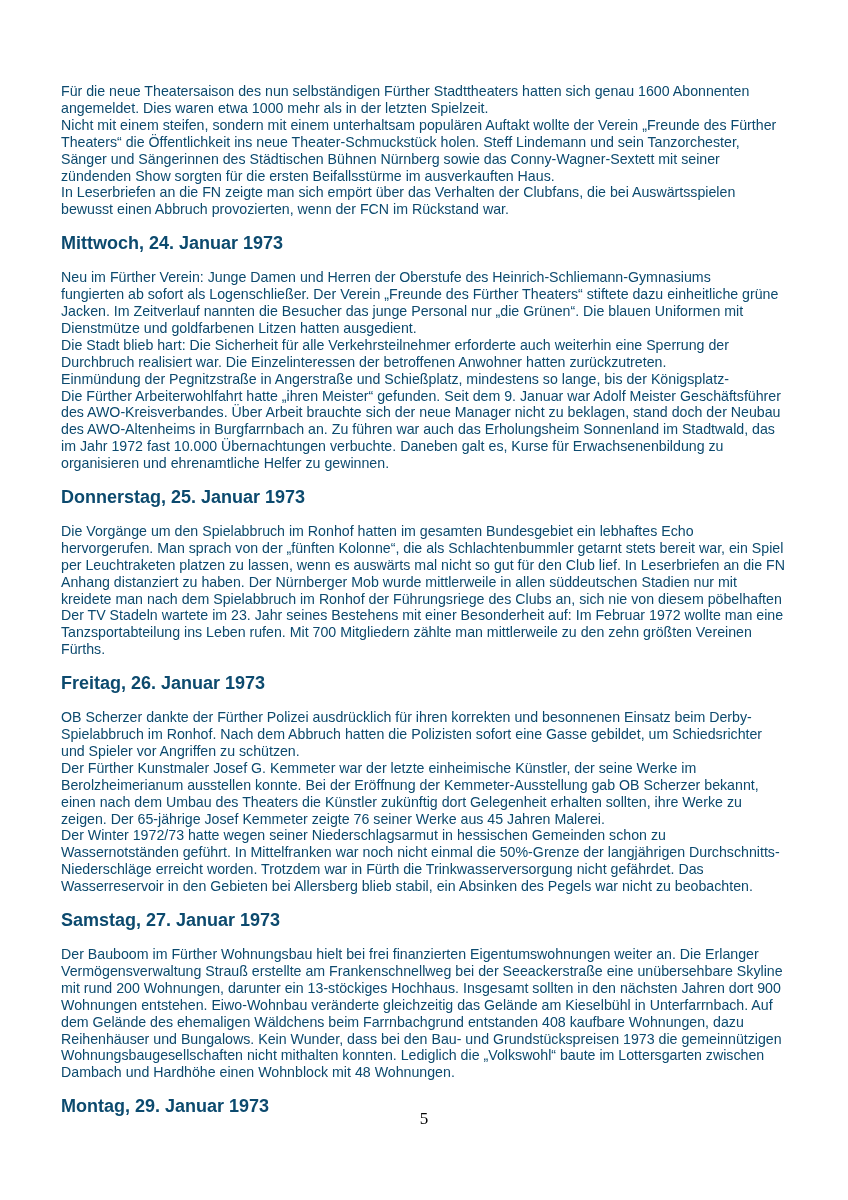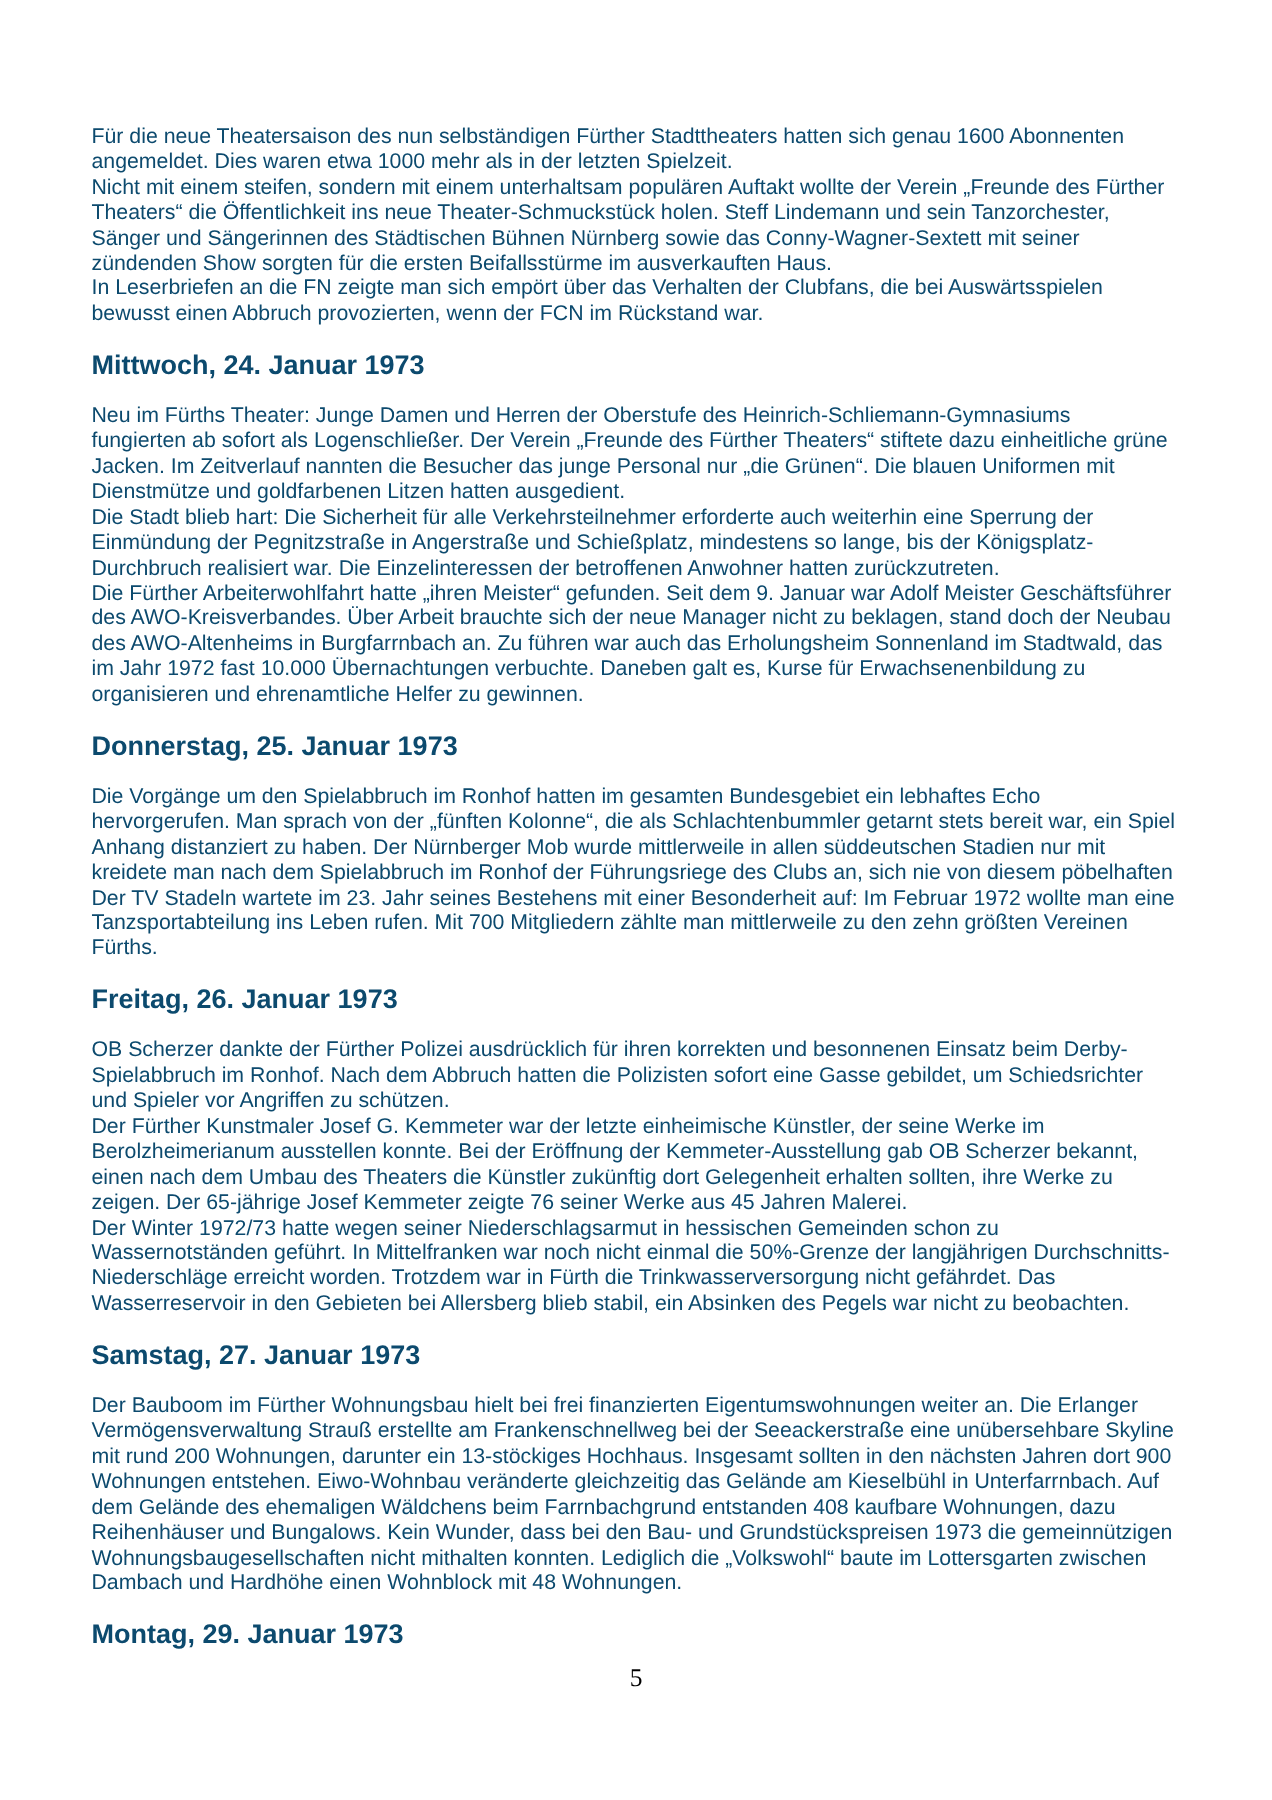--- a/index.html
+++ b/index.html
@@ -31,39 +31,40 @@
       <span class="line">Theaters“ die Öffentlichkeit ins neue Theater-Schmuckstück holen. Steff Lindemann und sein Tanzorchester,</span>
       <span class="line">Sänger und Sängerinnen des Städtischen Bühnen Nürnberg sowie das Conny-Wagner-Sextett mit seiner</span>
       <span class="line">zündenden Show sorgten für die ersten Beifallsstürme im ausverkauften Haus.</span>
       <span class="line">In Leserbriefen an die FN zeigte man sich empört über das Verhalten der Clubfans, die bei Auswärtsspielen</span>
       <span class="line">bewusst einen Abbruch provozierten, wenn der FCN im Rückstand war.</span>
     </div>
   <div id="sections">
       <div class="section">
         <div class="heading">Mittwoch, 24. Januar 1973</div>
         <div class="para">
-          <span class="line">Neu im Fürths Theater: Junge Damen und Herren der Oberstufe des Heinrich-Schliemann-Gymnasiums</span>
+          <span class="line">Neu im Fürther Verein: Junge Damen und Herren der Oberstufe des Heinrich-Schliemann-Gymnasiums</span>
           <span class="line">fungierten ab sofort als Logenschließer. Der Verein „Freunde des Fürther Theaters“ stiftete dazu einheitliche grüne</span>
           <span class="line">Jacken. Im Zeitverlauf nannten die Besucher das junge Personal nur „die Grünen“. Die blauen Uniformen mit</span>
           <span class="line">Dienstmütze und goldfarbenen Litzen hatten ausgedient.</span>
           <span class="line">Die Stadt blieb hart: Die Sicherheit für alle Verkehrsteilnehmer erforderte auch weiterhin eine Sperrung der</span>
+          <span class="line">Durchbruch realisiert war. Die Einzelinteressen der betroffenen Anwohner hatten zurückzutreten.</span>
           <span class="line">Einmündung der Pegnitzstraße in Angerstraße und Schießplatz, mindestens so lange, bis der Königsplatz-</span>
-          <span class="line">Durchbruch realisiert war. Die Einzelinteressen der betroffenen Anwohner hatten zurückzutreten.</span>
           <span class="line">Die Fürther Arbeiterwohlfahrt hatte „ihren Meister“ gefunden. Seit dem 9. Januar war Adolf Meister Geschäftsführer</span>
           <span class="line">des AWO-Kreisverbandes. Über Arbeit brauchte sich der neue Manager nicht zu beklagen, stand doch der Neubau</span>
           <span class="line">des AWO-Altenheims in Burgfarrnbach an. Zu führen war auch das Erholungsheim Sonnenland im Stadtwald, das</span>
           <span class="line">im Jahr 1972 fast 10.000 Übernachtungen verbuchte. Daneben galt es, Kurse für Erwachsenenbildung zu</span>
           <span class="line">organisieren und ehrenamtliche Helfer zu gewinnen.</span>
         </div>
       </div>
       <div class="section">
         <div class="heading">Donnerstag, 25. Januar 1973</div>
         <div class="para">
           <span class="line">Die Vorgänge um den Spielabbruch im Ronhof hatten im gesamten Bundesgebiet ein lebhaftes Echo</span>
           <span class="line">hervorgerufen. Man sprach von der „fünften Kolonne“, die als Schlachtenbummler getarnt stets bereit war, ein Spiel</span>
+          <span class="line">per Leuchtraketen platzen zu lassen, wenn es auswärts mal nicht so gut für den Club lief. In Leserbriefen an die FN</span>
           <span class="line">Anhang distanziert zu haben. Der Nürnberger Mob wurde mittlerweile in allen süddeutschen Stadien nur mit</span>
           <span class="line">kreidete man nach dem Spielabbruch im Ronhof der Führungsriege des Clubs an, sich nie von diesem pöbelhaften</span>
           <span class="line">Der TV Stadeln wartete im 23. Jahr seines Bestehens mit einer Besonderheit auf: Im Februar 1972 wollte man eine</span>
           <span class="line">Tanzsportabteilung ins Leben rufen. Mit 700 Mitgliedern zählte man mittlerweile zu den zehn größten Vereinen</span>
           <span class="line">Fürths.</span>
         </div>
       </div>
       <div class="section">
         <div class="heading">Freitag, 26. Januar 1973</div>
         <div class="para">

